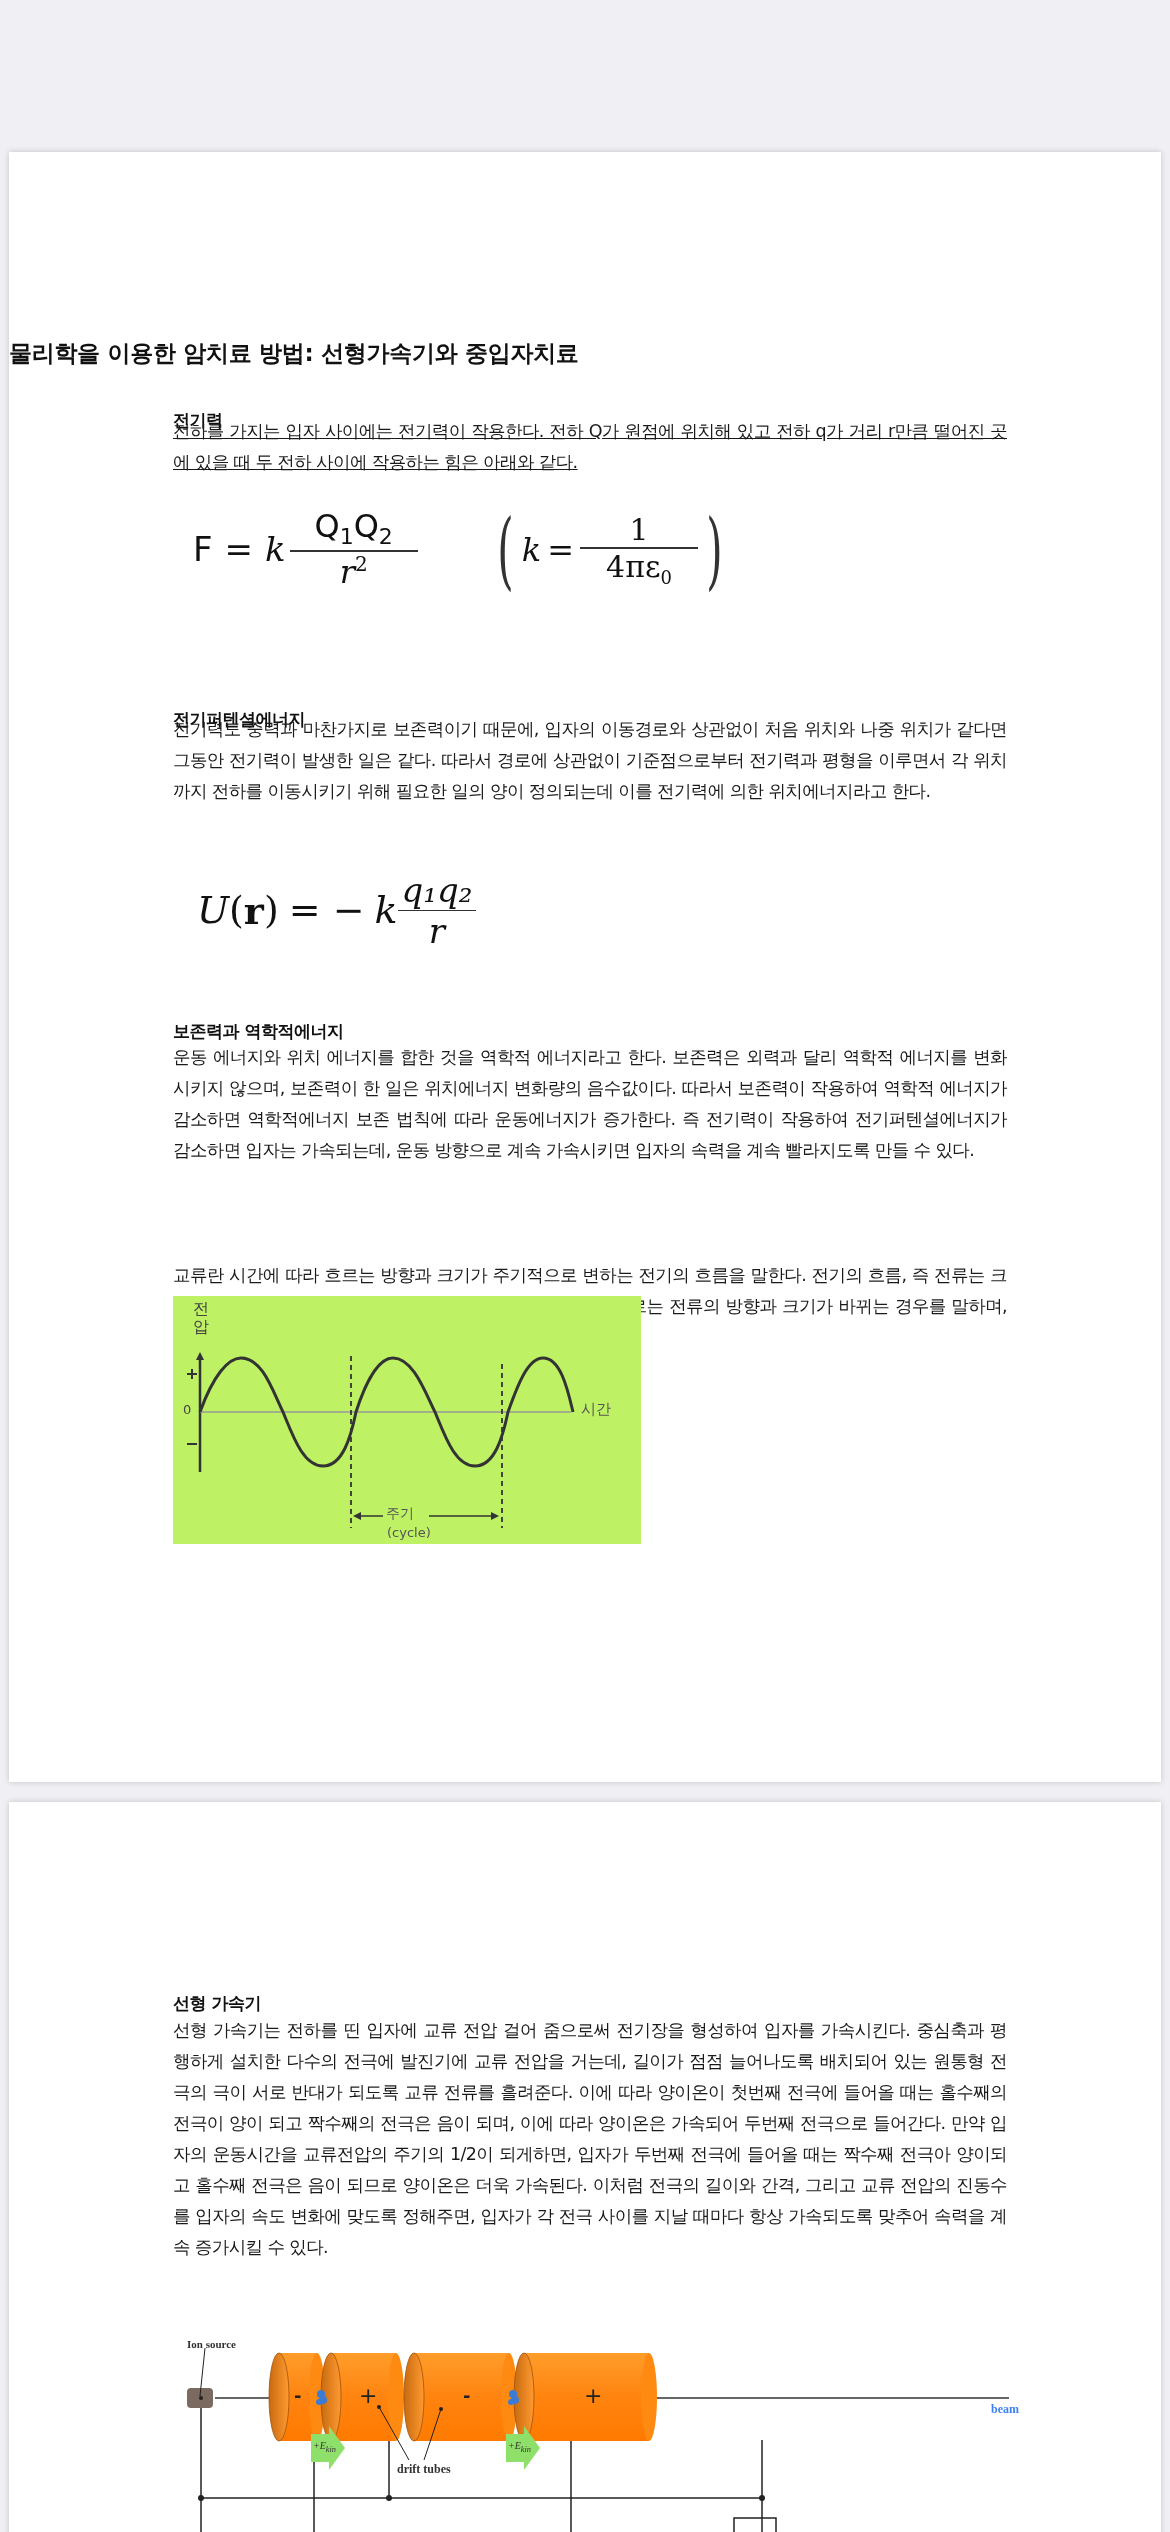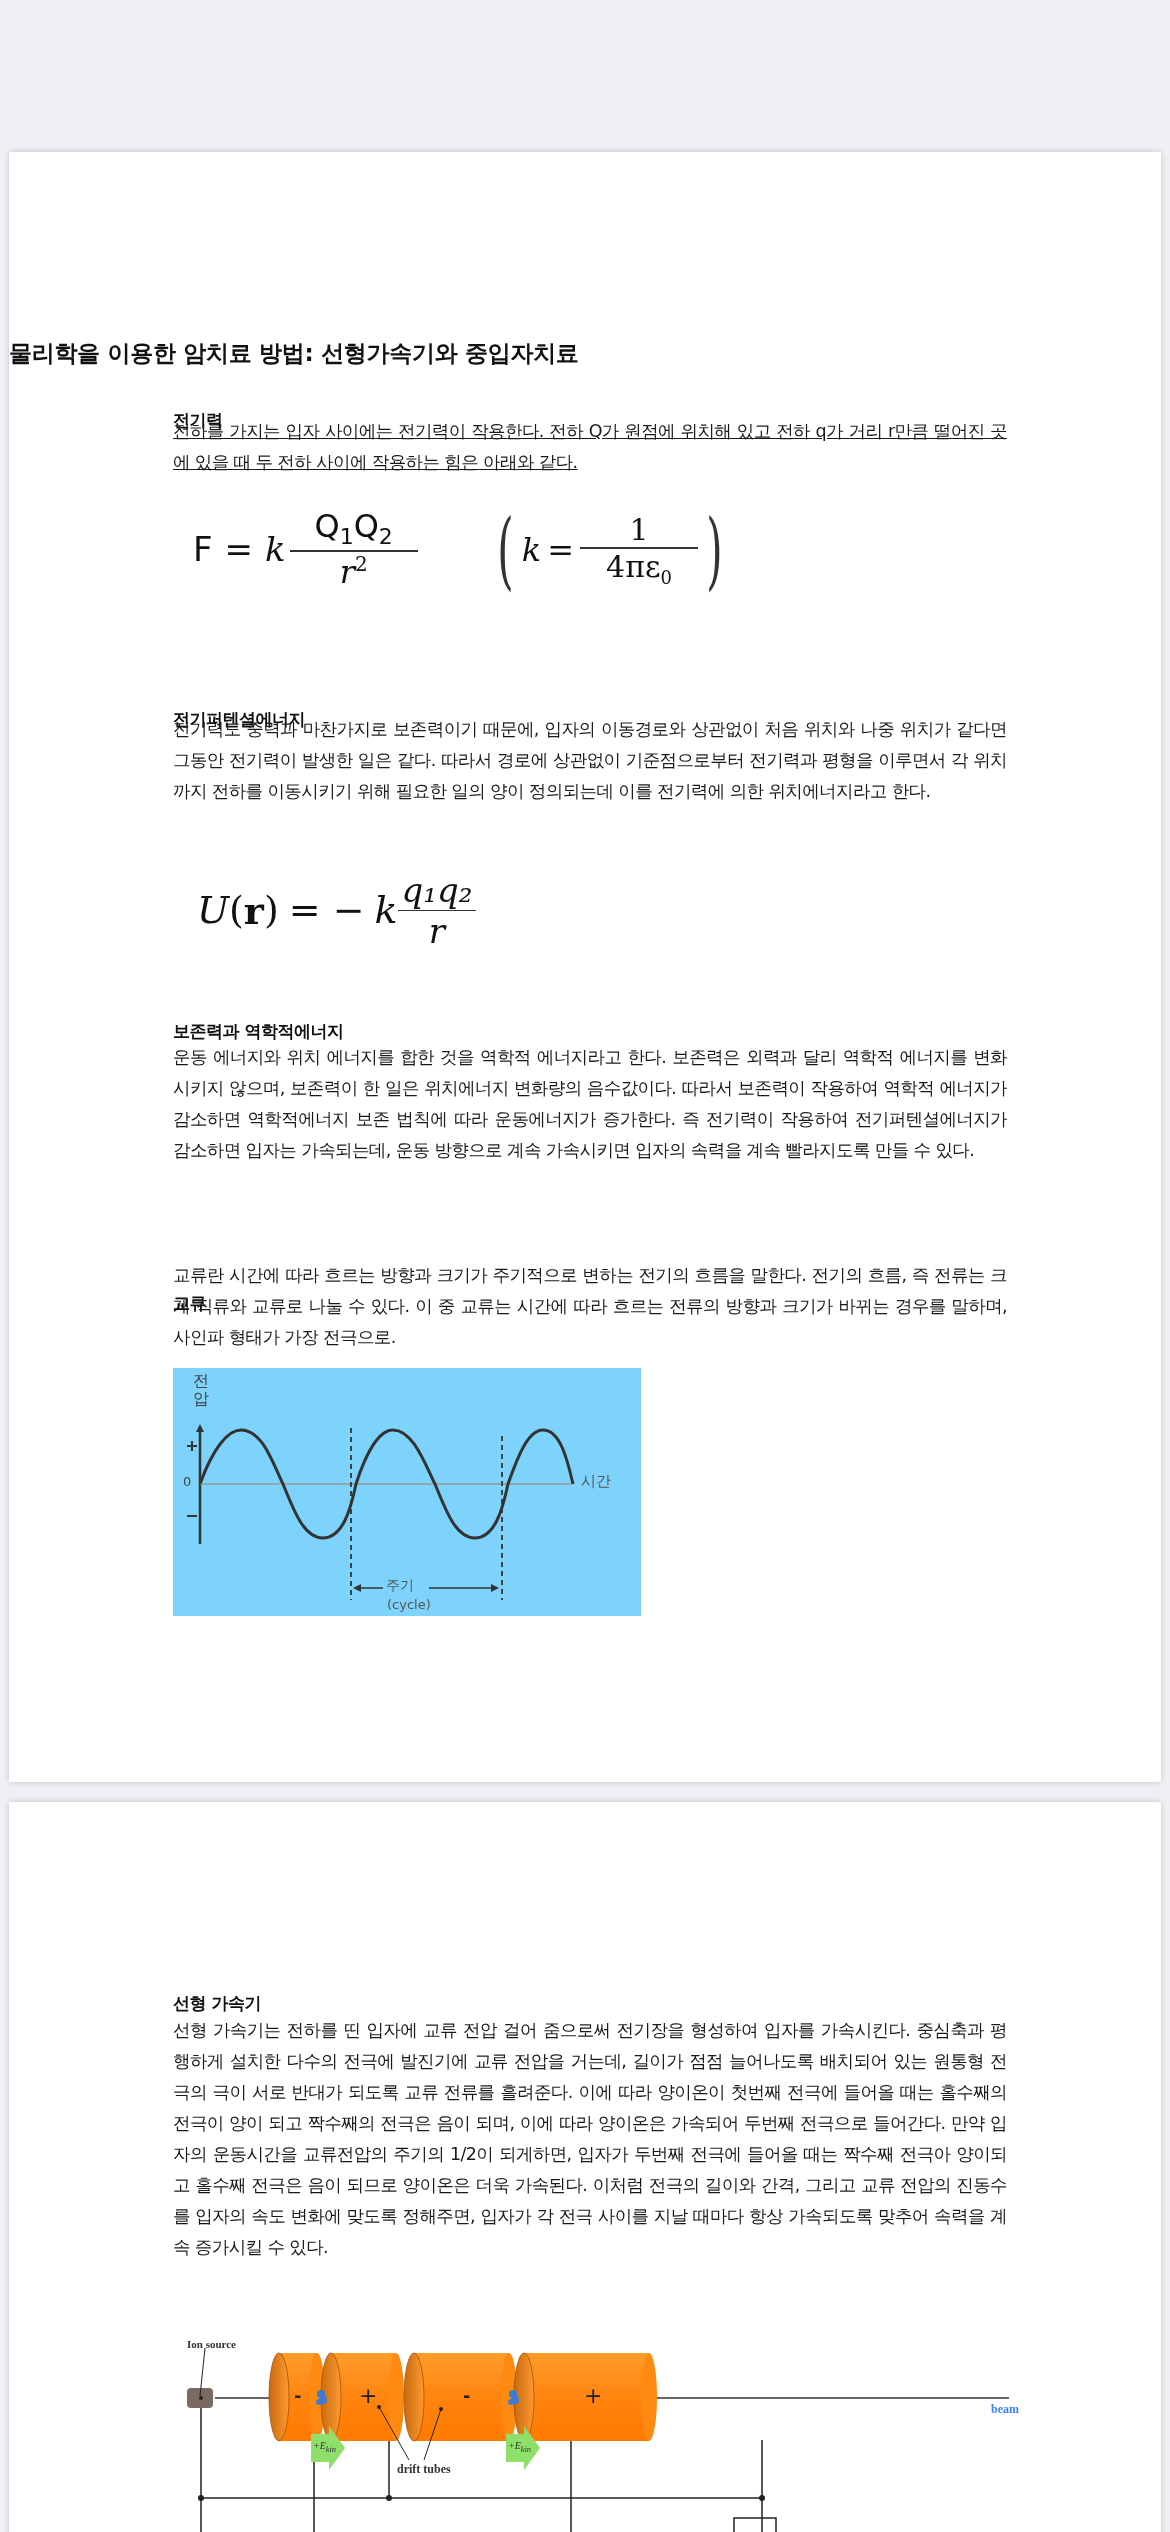--- a/index.html
+++ b/index.html
@@ -30,22 +30,22 @@
       font-size: 17.5px; line-height: 31px; text-align: justify; letter-spacing: -0.6px;
       color: #1a1a1a;
     }
     .eq { position: absolute; }
     .math { font-family: "DejaVu Serif", "Liberation Serif", serif; }
     .sans { font-family: "DejaVu Sans", sans-serif; }
     .frac { display: inline-block; vertical-align: middle; text-align: center; }
     .frac .num { display: block; padding: 0 4px; }
     .frac .den { display: block; border-top: 2px solid #333; padding: 0 4px; }
     .ac-figure {
-      position: absolute; left: 164px; top: 1216px; width: 468px; height: 248px;
-      background: #7dd3fc;
+      position: absolute; left: 164px; top: 1144px; width: 468px; height: 248px;
+      background: #bef264;
     }
     .linac-figure {
       position: absolute; left: 170px; top: 528px; width: 850px; height: 280px;
     }
   </style>
 </head>
 <body>
 
 <div class="page" id="page1">
 

